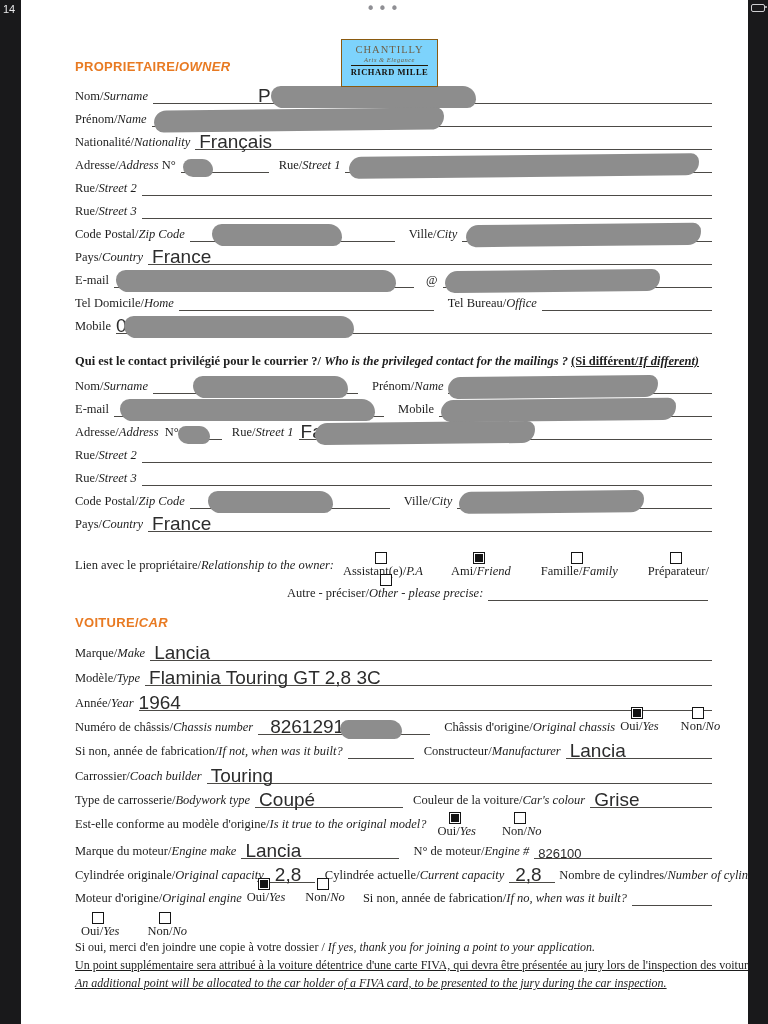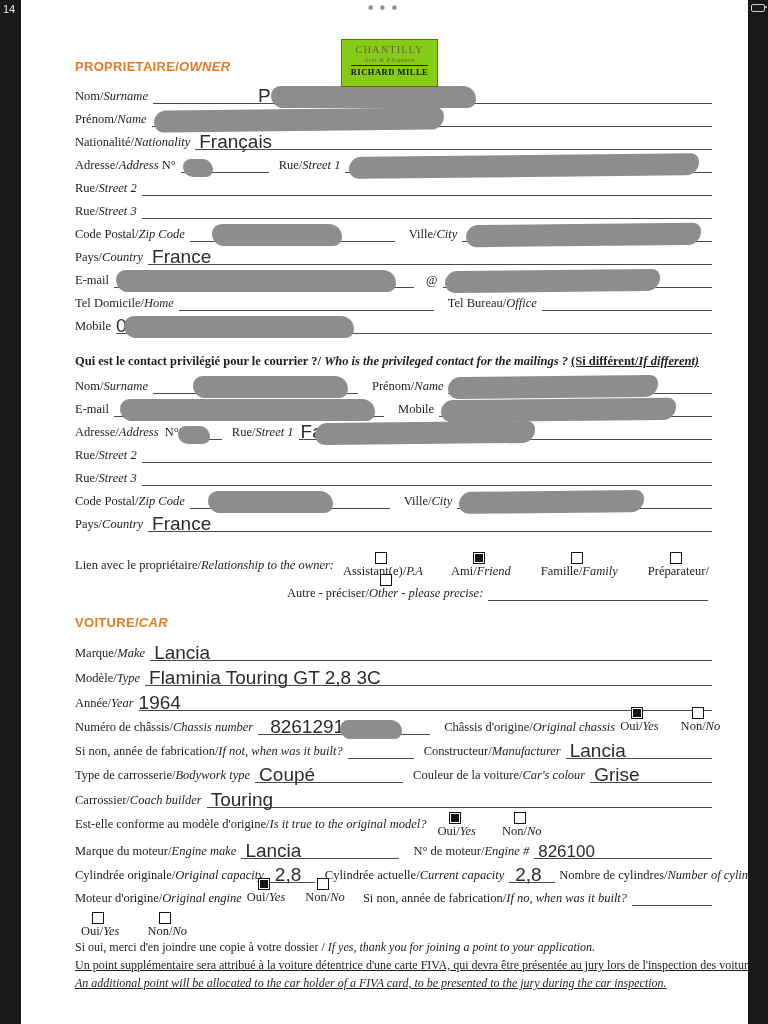--- a/index.html
+++ b/index.html
@@ -15,21 +15,21 @@
     font-size:11px;padding:3px 0 0 3px;}
   .battery{margin:4px auto 0 auto;width:12px;height:6px;border:1px solid #cfcfd2;
     border-radius:2px;position:relative;}
   .battery::after{content:"";position:absolute;right:-3px;top:1px;width:2px;height:2px;
     background:#cfcfd2;border-radius:1px;}
   .dots{position:absolute;top:0px;left:0;right:0;text-align:center;color:#8f8f94;
     font-size:15px;letter-spacing:3px;z-index:4;font-family:"DejaVu Sans",sans-serif;}
 
   
   .logo{position:absolute;left:341px;top:39px;width:97px;height:48px;z-index:3;
-    background:#84cc16;border:1px solid #8a5a10;box-sizing:border-box;text-align:center;
+    background:#7dd3fc;border:1px solid #8a5a10;box-sizing:border-box;text-align:center;
     font-family:"Liberation Serif",serif;overflow:hidden;}
   .logo .l1{font-size:10.5px;letter-spacing:1px;color:#6e5f46;margin-top:4px;line-height:1.1;}
   .logo .l2{font-size:6.5px;letter-spacing:.5px;color:#6e5f46;line-height:1.1;font-style:italic;}
   .logo .div{border-top:1.5px solid #241a08;width:82%;margin:2px auto 1px auto;}
   .logo .l3{font-size:8.5px;font-weight:bold;color:#16100a;letter-spacing:.5px;line-height:1.2;}
 
   .page{position:absolute;left:75px;top:0;width:637px;z-index:2;}
 
   .section-title{font-family:"Liberation Sans",sans-serif;font-weight:bold;
     font-size:13px;color:#e87a22;letter-spacing:.3px;}
@@ -315,36 +315,36 @@
   <div class="row" style="height:24px">
     <span class="lbl"><span>Si non, année de fabrication/</span><span class="en">If not, when was it built?</span></span>
     <span class="line fx" style="width:66px"></span>
     <span class="gap"></span>
     <span class="lbl"><span>Constructeur/</span><span class="en">Manufacturer</span></span>
     <span class="line">
         <span class="val">Lancia</span>
       </span>
   </div>
 
+  <div class="row" style="height:25px">
+    <span class="lbl"><span>Carrossier/</span><span class="en">Coach builder</span></span>
+    <span class="line">
+        <span class="val">Touring</span>
+      </span>
+  </div>
+
   <div class="row" style="height:24px">
     <span class="lbl"><span>Type de carrosserie/</span><span class="en">Bodywork type</span></span>
     <span class="line fx" style="width:148px">
         <span class="val">Coupé</span>
       </span>
     <span class="gap"></span>
     <span class="lbl"><span>Couleur de la voiture/</span><span class="en">Car's colour</span></span>
     <span class="line">
         <span class="val">Grise</span>
-      </span>
-  </div>
-
-  <div class="row" style="height:25px">
-    <span class="lbl"><span>Carrossier/</span><span class="en">Coach builder</span></span>
-    <span class="line">
-        <span class="val">Touring</span>
       </span>
   </div>
 
   <div class="cbrow" style="margin-top:8px;height:18px">
     <span class="lbl"><span>Est-elle conforme au modèle d'origine/</span><span class="en">Is it true to the original model?</span></span>
     <span class="cbo" style="margin-left:6px">
       <span class="cb checked"></span>
       <span><span>Oui/</span><span class="en">Yes</span></span>
     </span>
     <span class="cbo" style="margin-left:26px">
@@ -354,21 +354,21 @@
   </div>
 
   <div class="row" style="height:25px">
     <span class="lbl"><span>Marque du moteur/</span><span class="en">Engine make</span></span>
     <span class="line fx" style="width:158px">
         <span class="val">Lancia</span>
       </span>
     <span class="gap" style="width:14px"></span>
     <span class="lbl"><span>N° de moteur/</span><span class="en">Engine #</span></span>
     <span class="line">
-        <span class="val" style="font-size:17px">826100</span>
+        <span class="val" style="font-size:13px">826100</span>
       </span>
   </div>
 
   <div class="row" style="height:24px">
     <span class="lbl"><span>Cylindrée originale/</span><span class="en">Original capacity</span></span>
     <span class="line fx" style="width:46px">
         <span class="val" style="left:6px">2,8</span>
       </span>
     <span class="gap"></span>
     <span class="lbl"><span>Cylindrée actuelle/</span><span class="en">Current capacity</span></span>

